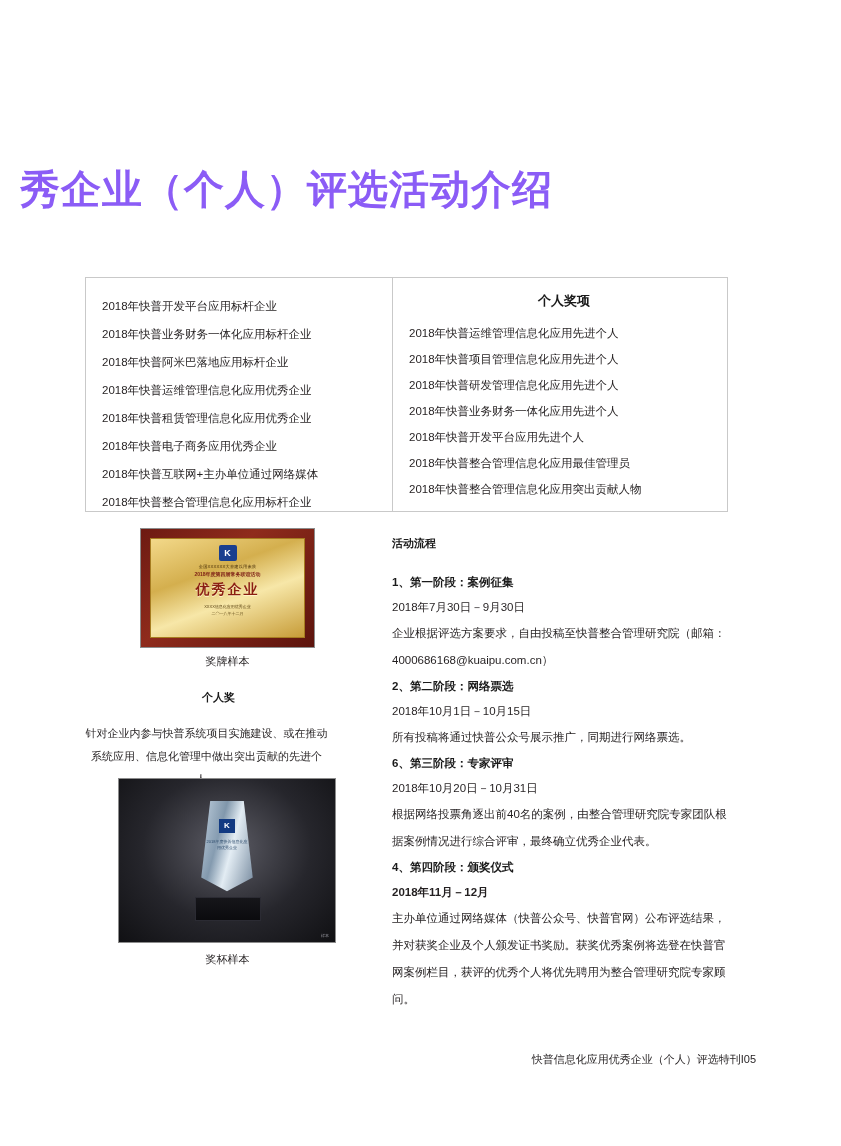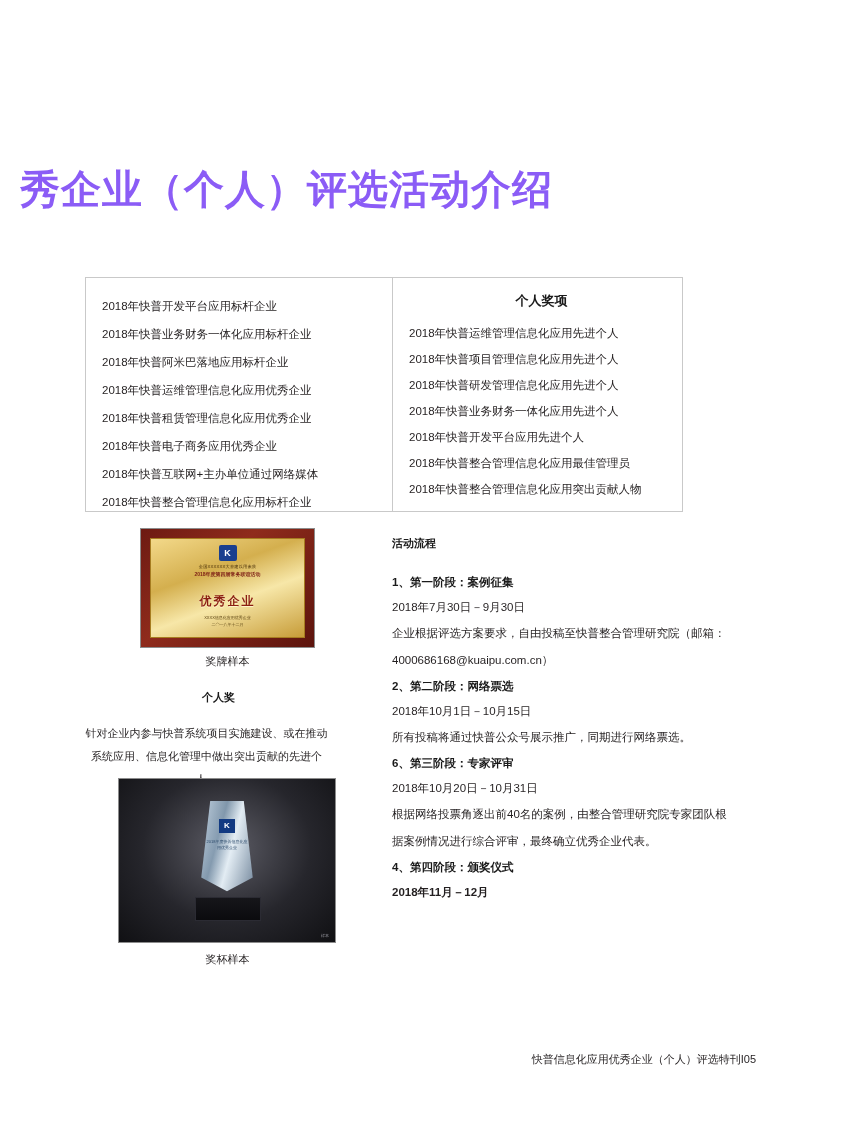--- a/index.html
+++ b/index.html
@@ -41,21 +41,21 @@
   #enterprise-box {
     left: 85px;
     top: 277px;
     width: 311px;
     height: 235px;
     padding: 14px 16px 10px 16px;
   }
   #person-box {
     left: 392px;
     top: 277px;
-    width: 291px;
+    width: 336px;
     height: 235px;
     padding: 14px 8px 10px 16px;
   }
   .box-title {
     text-align: center;
     font-size: 13px;
     font-weight: bold;
     color: #1a1a1a;
     margin-bottom: 10px;
   }
@@ -117,24 +117,24 @@
     margin-top: 3px;
     letter-spacing: .2px;
   }
   .plaque-line2 {
     font-size: 5px;
     color: #7d1f16;
     margin-top: 2px;
     font-weight: bold;
   }
   .plaque-big {
-    font-size: 12px;
+    font-size: 14px;
     color: #8b1f12;
     font-weight: bold;
-    margin-top: 16px;
+    margin-top: 4px;
     letter-spacing: 2px;
     text-shadow: 0 1px 0 #fff4c8;
   }
   .plaque-small {
     font-size: 4px;
     color: #5a4312;
     margin-top: 5px;
   }
   .plaque-date {
     font-size: 4px;
@@ -348,18 +348,19 @@
 
     <div>
       <div class="p-step-title">6、第三阶段：专家评审</div>
       <div class="p-date">2018年10月20日－10月31日</div>
       <div class="p-body">根据网络投票角逐出前40名的案例，由整合管理研究院专家团队根据案例情况进行综合评审，最终确立优秀企业代表。</div>
     </div>
 
     <div>
       <div class="p-step-title">4、第四阶段：颁奖仪式</div>
       <div class="p-date bold">2018年11月－12月</div>
+      <div class="p-body">主办单位通过网络媒体（快普公众号、快普官网）公布评选结果，并对获奖企业及个人颁发证书奖励。获奖优秀案例将选登在快普官网案例栏目，获评的优秀个人将优先聘用为整合管理研究院专家顾问。</div>
     </div>
 
   </div>
 
   <div class="footer">快普信息化应用优秀企业（个人）评选特刊I05</div>
 </div>
 
 </body></html>

